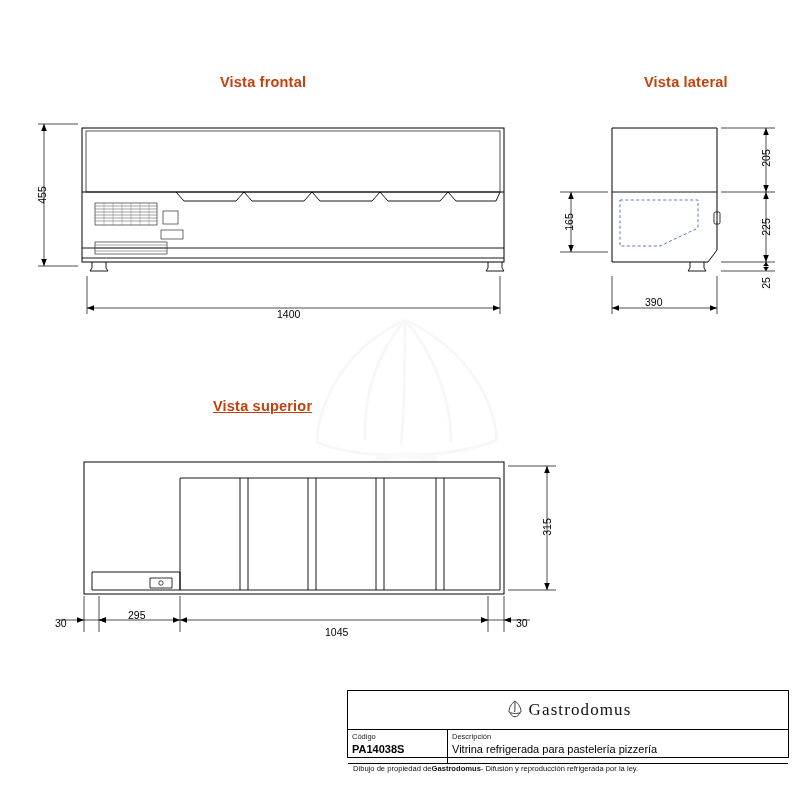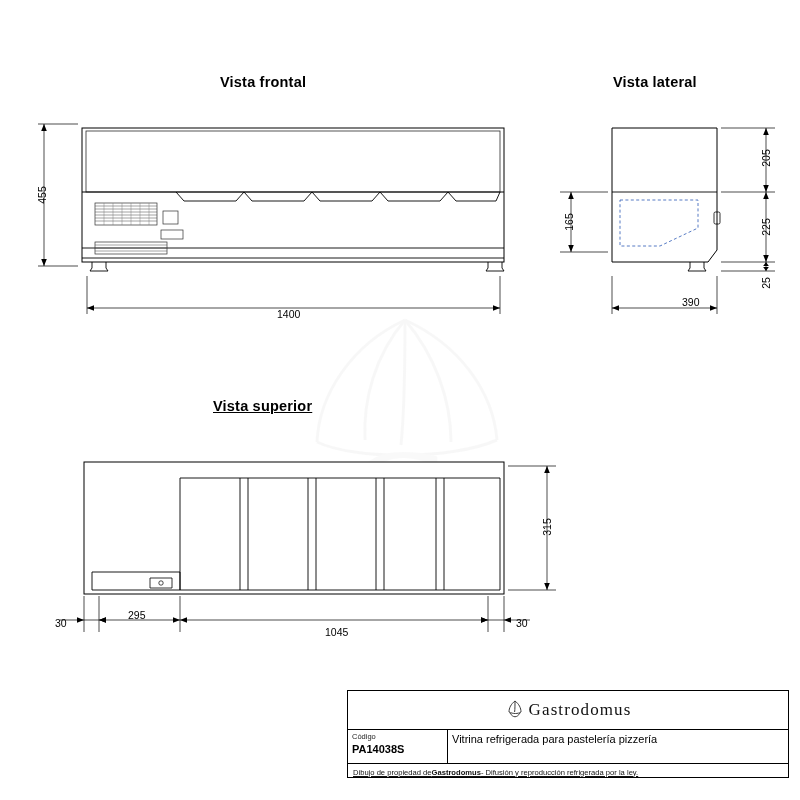--- a/index.html
+++ b/index.html
@@ -36,24 +36,24 @@
     pointer-events: none;
   }
 
   
   .view-title {
     position: absolute;
     font-weight: bold;
     font-size: 14.5px;
     letter-spacing: 0.2px;
     white-space: nowrap;
-    color: #000000;
+    color: #c2410c;
   }
   #title-frontal  { left: 220px; top: 74px; }
-  #title-lateral  { left: 613px; top: 74px; }
+  #title-lateral  { left: 644px; top: 74px; }
   #title-superior { left: 213px; top: 398px; text-decoration: underline; }
 
   
   .dim {
     position: absolute;
     font-size: 10.5px;
     color: #000000;
     white-space: nowrap;
   }
   .dim.vert {
@@ -70,21 +70,21 @@
     height: 800px;
     overflow: visible;
   }
 
   
   #title-block {
     position: absolute;
     left: 347px;
     top: 690px;
     width: 442px;
-    height: 88px;
+    height: 68px;
     border: 1px solid #000000;
     box-sizing: border-box;
     background: #ffffff;
   }
   #tb-logo-row {
     height: 38px;
     border-bottom: 1px solid #000000;
     display: flex;
     align-items: center;
     justify-content: center;
@@ -124,26 +124,25 @@
   }
   .tb-value {
     font-size: 11px;
     line-height: 14px;
     color: #000000;
   }
   #tb-codigo-value { font-weight: bold; }
   #tb-footer-row {
     height: 16px;
     display: flex;
-    align-items: center;
+    align-items: flex-start;
     padding-left: 5px;
     font-size: 7.6px;
     color: #111111;
     white-space: nowrap;
-    text-decoration: underline;
   }
   #tb-footer-row b { font-weight: bold; }
 </style>
 </head>
 <body>
 
 <div id="sheet">
 
   <div class="watermark">
     <svg viewBox="0 0 290 290" width="290" height="290" aria-hidden="true">
@@ -331,21 +330,21 @@
     </g>
   </svg>
 
   <div class="dim vert" style="left:22px; top:189px; width:40px; text-align:center;">455</div>
   <div class="dim" style="left:277px; top:308px;">1400</div>
 
   <div class="dim vert" style="left:746px; top:152px; width:40px; text-align:center;">205</div>
   <div class="dim vert" style="left:746px; top:221px; width:40px; text-align:center;">225</div>
   <div class="dim vert" style="left:749px; top:277px; width:34px; text-align:center;">25</div>
   <div class="dim vert" style="left:549px; top:216px; width:40px; text-align:center;">165</div>
-  <div class="dim" style="left:682px; top:296px;">390</div>
+  <div class="dim" style="left:645px; top:296px;">390</div>
 
   <div class="dim vert" style="left:527px; top:521px; width:40px; text-align:center;">315</div>
   <div class="dim" style="left:55px; top:617px;">30</div>
   <div class="dim" style="left:128px; top:609px;">295</div>
   <div class="dim" style="left:325px; top:617px;margin-top:9px;">1045</div>
   <div class="dim" style="left:516px; top:617px;">30</div>
 
   <div id="title-block">
 
     <div id="tb-logo-row">
@@ -364,20 +363,21 @@
         <span id="tb-brand-name">Gastrodomus</span>
       </div>
     </div>
 
     <div id="tb-mid-row">
       <div id="tb-col-codigo">
         <div class="tb-caption">Código</div>
         <div class="tb-value" id="tb-codigo-value">PA14038S</div>
       </div>
       <div id="tb-col-desc">
+        <div class="tb-caption">Descripción</div>
         <div class="tb-value">Vitrina refrigerada para pastelería pizzería</div>
       </div>
     </div>
 
     <div id="tb-footer-row">
       <span>Dibujo de propiedad de </span>
         <b>Gastrodomus</b>
         <span> - Difusión y reproducción refrigerada por la ley.</span>
     </div>
   </div>

